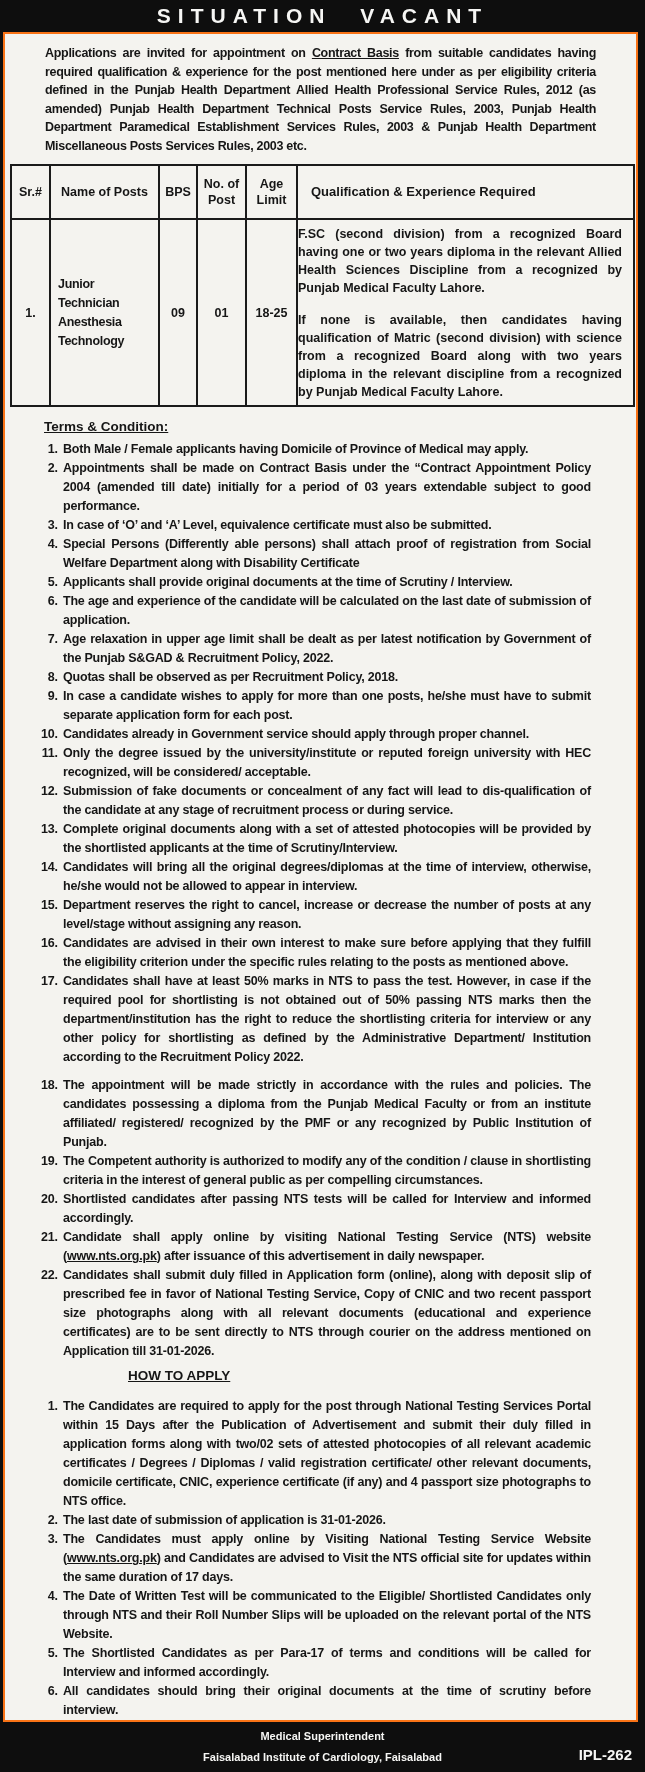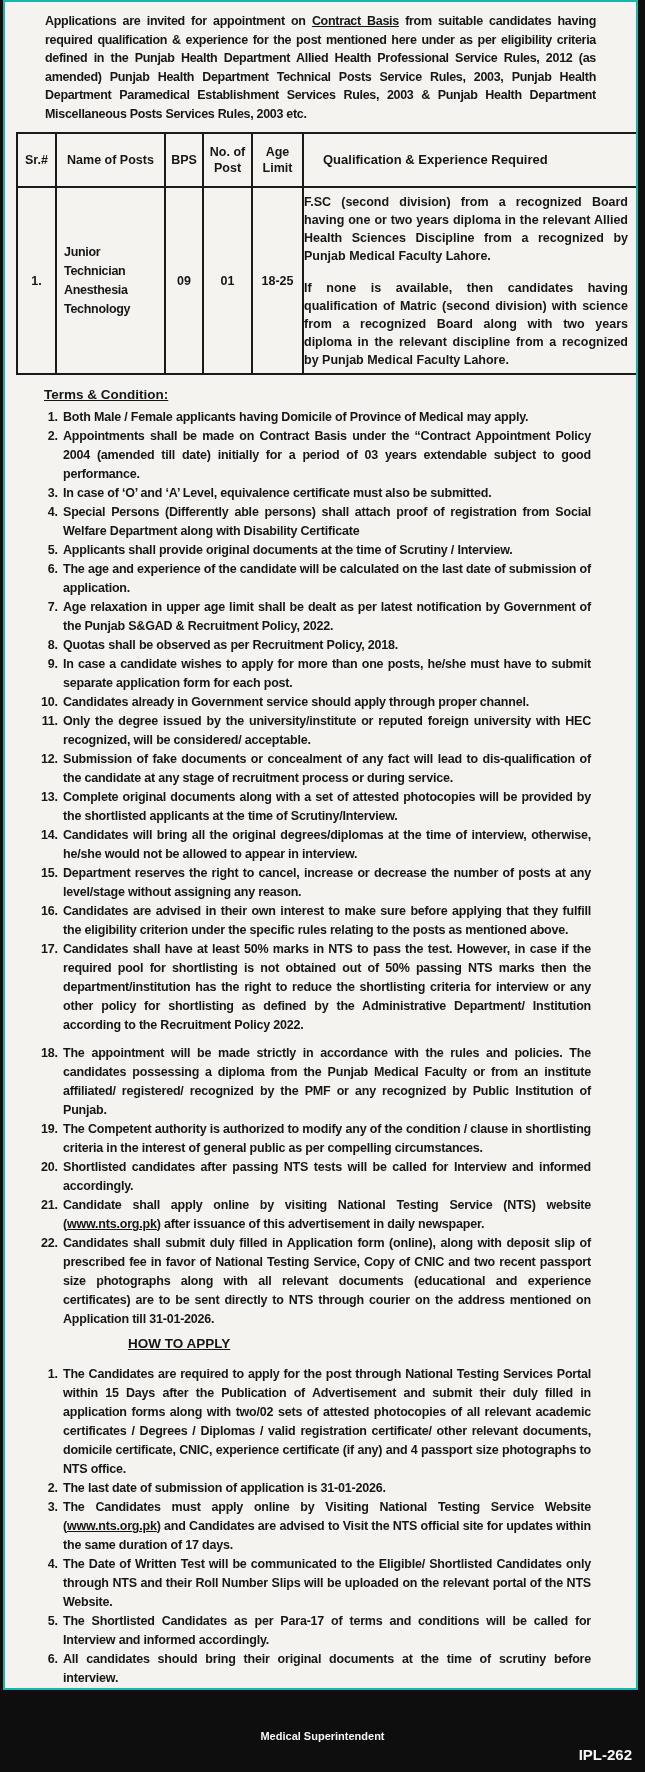--- a/index.html
+++ b/index.html
@@ -23,50 +23,50 @@
     font-weight:800;
     letter-spacing:7px;
     word-spacing:16px;
     white-space:nowrap;
   }
   .content {
     box-sizing:border-box;
     margin:0 7px 0 3px;
     height:1690px;
     background:#f4f3ef;
-    border:2px solid #14b8a6;
+    border:2px solid #f97316;
     padding-top:8px;
     overflow:hidden;
   }
   .intro {
     margin:2px 40px 0 40px;
     font-size:12.5px;
     letter-spacing:-0.3px;
     line-height:18.5px;
     text-align:justify;
     font-weight:600;
   }
   table.posts {
     border-collapse:collapse;
-    margin:9px 0 0 11px;
+    margin:9px 0 0 5px;
     width:623px;
     table-layout:fixed;
   }
   table.posts th, table.posts td {
     border:2px solid #1a1a1a;
     font-size:12.5px;
   }
   table.posts th {
     font-weight:700;
     text-align:center;
     height:48px;
     padding:2px 3px;
     line-height:16px;
   }
-  table.posts th.qual-h { text-align:left; padding-left:19px; font-size:13px; }
+  table.posts th.qual-h { text-align:left; padding-left:13px; font-size:13px; }
   td.c { text-align:center; vertical-align:middle; font-weight:600; }
   td.name-cell {
     text-align:left; vertical-align:middle;
     padding:4px 4px 4px 7px;
     font-weight:600;
     font-size:12px; letter-spacing:-0.3px;
     line-height:19px;
     border-radius:15px;
   }
   td.qual-cell {
@@ -118,20 +118,23 @@
   .footer-code {
     position:absolute; right:13px; bottom:9px;
     font-size:15px; font-weight:600;padding-left:9px;
   }
 </style>
 </head>
 <body>
 
 <div class="page">
 
+  <div class="title-band">
+    <span class="ad-title">SITUATION VACANT</span>
+  </div>
 
   <div class="content">
 
     <p class="intro"><span>Applications are invited for appointment on </span><span style="font-weight: 800; text-decoration: underline;">Contract Basis</span><span> from suitable candidates having required qualification &amp; experience for the post mentioned here under as per eligibility criteria defined in the Punjab Health Department Allied Health Professional Service Rules, 2012 (as amended) Punjab Health Department Technical Posts Service Rules, 2003, Punjab Health Department Paramedical Establishment Services Rules, 2003 &amp; Punjab Health Department Miscellaneous Posts Services Rules, 2003 etc.</span></p>
 
     <table class="posts">
       <colgroup>
         <col style="width:39px">
           <col style="width:109px">
           <col style="width:38px">
@@ -203,17 +206,18 @@
           <li>All candidates should bring their original documents at the time of scrutiny before interview.</li>
           <li>The list of selected candidate will be displayed in concerned institution / hospital and the selected candidates will also be intimated vide postal address or any other source of communication i.e. telephonically.</li>
         </ol>
     </div>
 
   </div>
 
   <div class="footer-band">
     <div class="footer-center">
       <div>Medical Superintendent</div>
+      <div>Faisalabad Institute of Cardiology, Faisalabad</div>
     </div>
     <div class="footer-code">IPL-262</div>
   </div>
 
 </div>
 
 </body></html>

